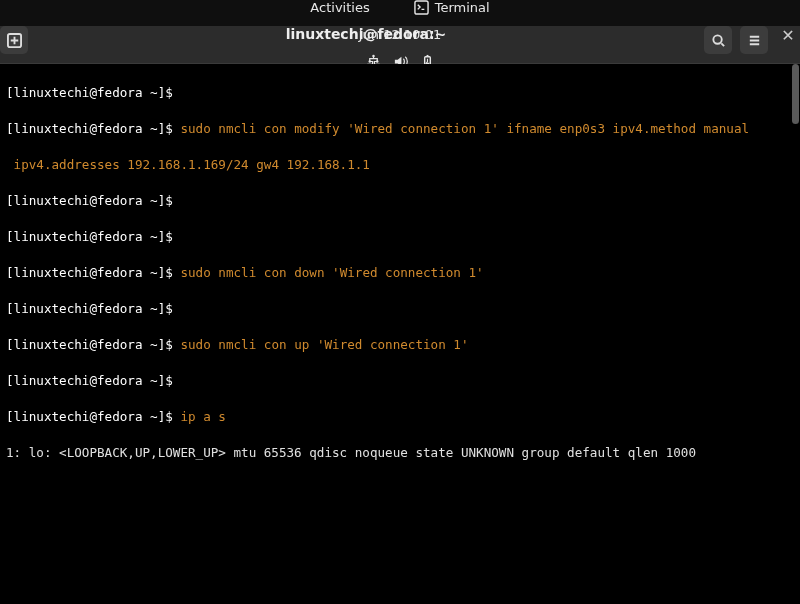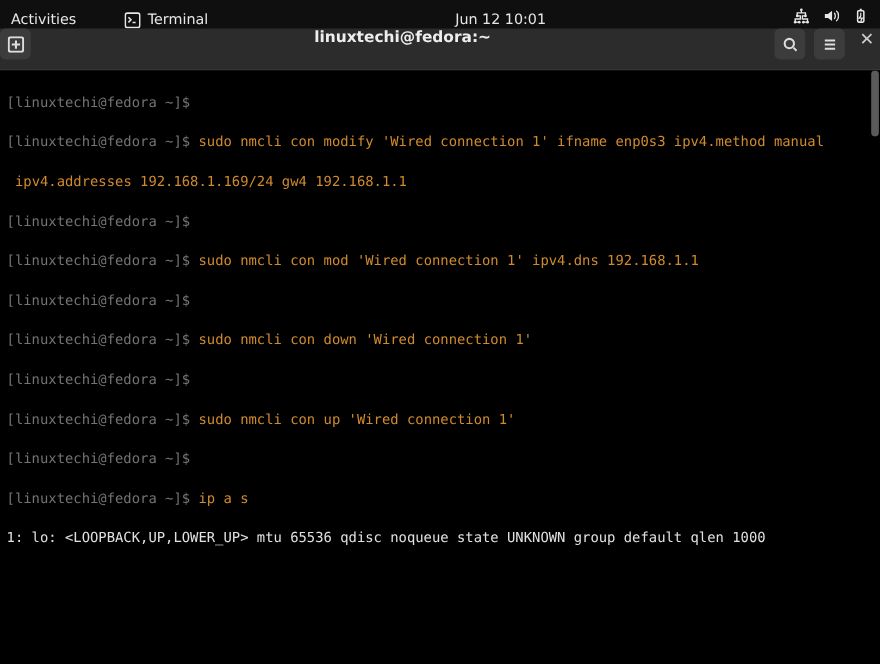--- a/index.html
+++ b/index.html
@@ -7,24 +7,25 @@
     width: 800px; height: 604px;
     background: #1a1a1a;
     font-family: "DejaVu Sans", sans-serif;
     color: #e6e6e6;
     overflow: hidden;
     position: relative;
   }
   .topbar {
     height: 26px;
     background: #0f0f0f;
-    display: flex; align-items: flex-end;
+    display: flex; align-items: center;
     padding: 0 10px;
     font-size: 13px;
-    gap: 28px;
+    gap: 12px;
+    flex-direction: column;
   }
   .topbar .left { display:flex; align-items:center; gap:14px; }
   .topbar .center { flex:1; text-align:center; }
   .topbar .right { display:flex; align-items:center; gap:12px; }
   .term-icon { display:inline-flex; align-items:center; gap:6px;padding-left:30px; }
   .term-icon svg { width:15px; height:15px; }
   .tray-icon svg { width:15px; height:15px; fill:#e6e6e6; }
   .titlebar {
     height: 38px;
     background: #2c2c2c;
@@ -48,21 +49,21 @@
     padding: 2px 6px;
     background: #000;
     height: calc(604px - 26px - 38px);
     overflow: hidden;
     position: relative;
     white-space: pre-wrap;
     word-break: break-all;
     color: #e0e0e0;
   }
   .terminal .row { display:block; }
-  .prompt-bracket { color: #737373; }
+  .prompt-bracket { color: #ffffff; }
   .cmd-orange { color: #d08a2e; }
   .scrollbar {
     position:absolute; right:0; top:0; width:9px; height: calc(604px - 26px - 38px);
     background: transparent;
   }
   .scrollbar .thumb {
     position:absolute; left:1px; width:7px; top:0; height: 60px;
     background:#5a5a5a; border-radius:4px;
   }
   .arrow {
@@ -133,21 +134,20 @@
   <div class="tb-close">
     <span>✕</span>
   </div>
 </div>
 
 <div class="terminal">
 <span class="row"><span class="prompt-bracket">[linuxtechi@fedora ~]$</span></span>
 <span class="row"><span class="prompt-bracket">[linuxtechi@fedora ~]$</span> <span class="cmd-orange">sudo nmcli con modify 'Wired connection 1' ifname enp0s3 ipv4.method manual</span></span>
 <span class="row"><span class="cmd-orange"> ipv4.addresses 192.168.1.169/24 gw4 192.168.1.1</span></span>
 <span class="row"><span class="prompt-bracket">[linuxtechi@fedora ~]$</span></span>
-<span class="row"><span class="prompt-bracket">[linuxtechi@fedora ~]$</span> <span class="cmd-orange">sudo nmcli con mod 'Wired connection 1' ipv4.dns 192.168.1.1</span></span>
 <span class="row"><span class="prompt-bracket">[linuxtechi@fedora ~]$</span></span>
 <span class="row"><span class="prompt-bracket">[linuxtechi@fedora ~]$</span> <span class="cmd-orange">sudo nmcli con down 'Wired connection 1'</span></span>
 <span class="row"><span class="prompt-bracket">[linuxtechi@fedora ~]$</span></span>
 <span class="row"><span class="prompt-bracket">[linuxtechi@fedora ~]$</span> <span class="cmd-orange">sudo nmcli con up 'Wired connection 1'</span></span>
 <span class="row"><span class="prompt-bracket">[linuxtechi@fedora ~]$</span></span>
 <span class="row"><span class="prompt-bracket">[linuxtechi@fedora ~]$</span> <span class="cmd-orange">ip a s</span></span>
 <span class="row">1: lo: &lt;LOOPBACK,UP,LOWER_UP&gt; mtu 65536 qdisc noqueue state UNKNOWN group default qlen 1000</span>
 
 
 

